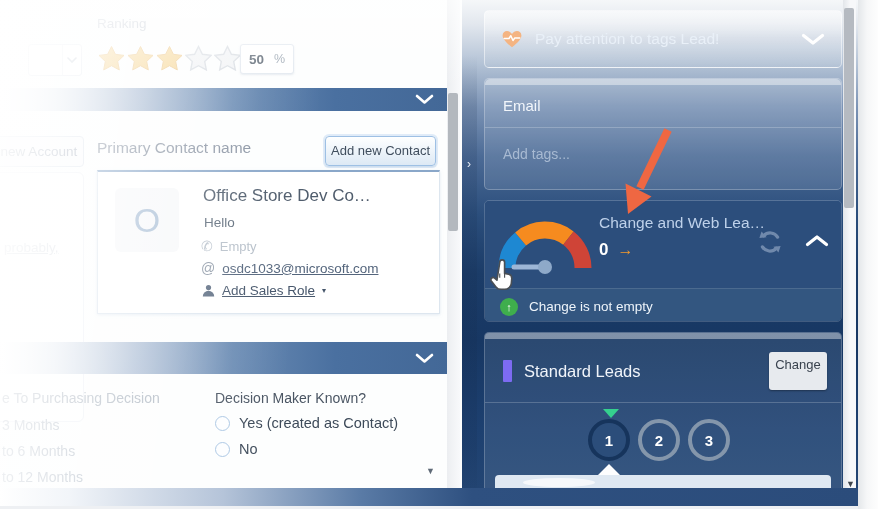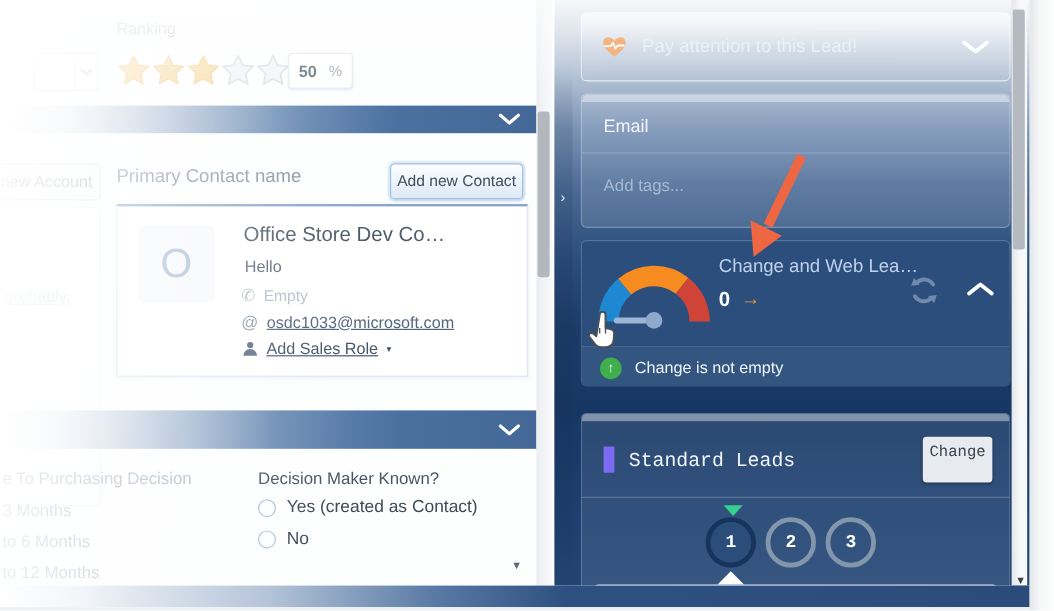--- a/index.html
+++ b/index.html
@@ -86,22 +86,22 @@
   .score-val-row{position:absolute;left:114px;top:39px;display:flex;align-items:center;gap:9px;}
   .score-val{font-size:17px;font-weight:700;color:#ffffff;}
   .score-arrow{font-size:16px;font-weight:700;color:#f49a2b;}
   .refresh{position:absolute;right:58px;top:28px;width:26px;height:26px;}
   .chev-up{position:absolute;right:12px;top:33px;}
   .gauge-cond{height:35px;background:#335680;border-top:1px solid rgba(255,255,255,.12);
      display:flex;align-items:center;padding:0 15px;}
   .cond-ic{width:18px;height:18px;border-radius:50%;background:#3fae4d;color:#fff;font-size:11px;font-weight:700;
      display:flex;align-items:center;justify-content:center;}
   .cond-txt{margin-left:11px;font-size:13.5px;color:#eef4fa;}
-  .card-standard{top:344px;height:156px;border:1px solid rgba(255,255,255,.22);border-bottom:none;
-     background:rgba(228,238,248,.10);border-radius:5px 5px 0 0;overflow:hidden;font-family:Liberation Mono, monospace;}
+  .card-standard{top:332px;height:156px;border:1px solid rgba(255,255,255,.22);border-bottom:none;
+     background:rgba(228,238,248,.10);border-radius:5px 5px 0 0;overflow:hidden;}
   .std-strip{height:6px;background:rgba(255,255,255,.4);}
   .std-header{display:flex;align-items:center;padding:13px 14px 0 18px;}
   .std-bar{width:9px;height:22px;background:#7d6bf2;border-radius:1px;margin-right:12px;}
   .std-title{flex:1;font-size:16.5px;color:#f0f4fa;}
   .change-btn{width:58px;height:38px;background:#e7eaee;border-radius:3px;color:#39424e;font-size:13px;
      line-height:26px;text-align:center;box-shadow:0 1px 2px rgba(0,0,0,.35);}
   .std-divider{margin-top:12px;border-bottom:1px solid rgba(255,255,255,.2);}
   .steps{position:relative;height:94px;}
   .tri-down{position:absolute;left:118px;top:6px;width:0;height:0;
      border-left:8px solid transparent;border-right:8px solid transparent;border-top:9px solid #35d08e;}
@@ -227,21 +227,21 @@
 
 <div class="abs right-panel">
   <div class="abs splitter"></div>
   <div class="abs expander">›</div>
 
   <div class="abs card card-pay">
     <svg width="22" height="20" viewBox="0 0 22 19">
       <path d="M11 17.8 C4.6 12.6 1.6 9 1.6 5.9 C1.6 3.4 3.6 1.6 6 1.6 C7.9 1.6 9.8 2.7 11 4.6 C12.2 2.7 14.1 1.6 16 1.6 C18.4 1.6 20.4 3.4 20.4 5.9 C20.4 9 17.4 12.6 11 17.8 Z" fill="#f4b482"></path>
       <polyline points="3.2,9 8,9 9.8,6.2 12,11 13.8,8.4 18.8,8.4" fill="none" stroke="#ffffff" stroke-width="1.5" stroke-linejoin="round" stroke-linecap="round"></polyline>
     </svg>
-    <span class="pay-label">Pay attention to this Lead!</span>
+    <span class="pay-label">Pay attention to tags Lead!</span>
     <svg width="24" height="13" viewBox="0 0 24 13">
         <polyline points="2.5,2.5 12,10 21.5,2.5" fill="none" stroke="#ffffff" stroke-width="3.2" stroke-linecap="round" stroke-linejoin="round"></polyline>
       </svg>
   </div>
 
   <div class="abs card card-tags">
     <div class="tags-strip"></div>
     <div class="tags-title">Email</div>
     <div class="tags-divider"></div>
     <div class="tags-placeholder">Add tags...</div>

